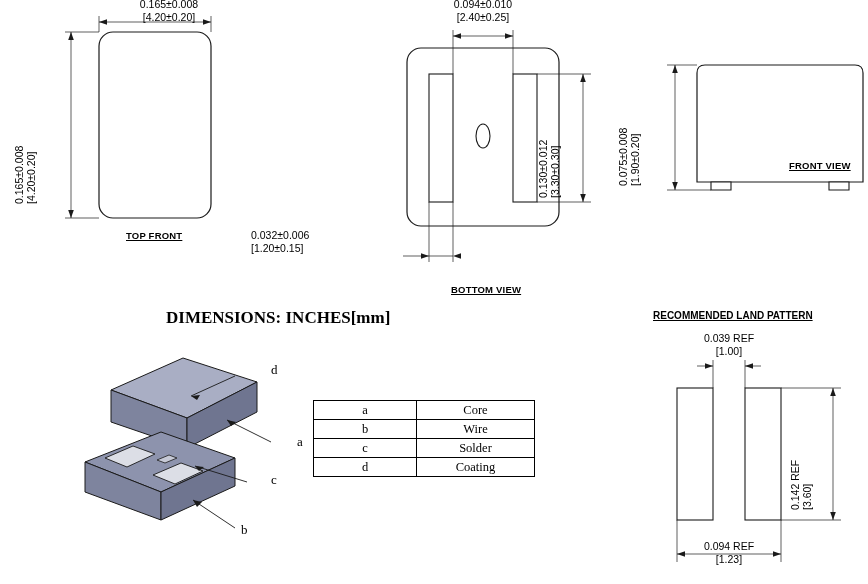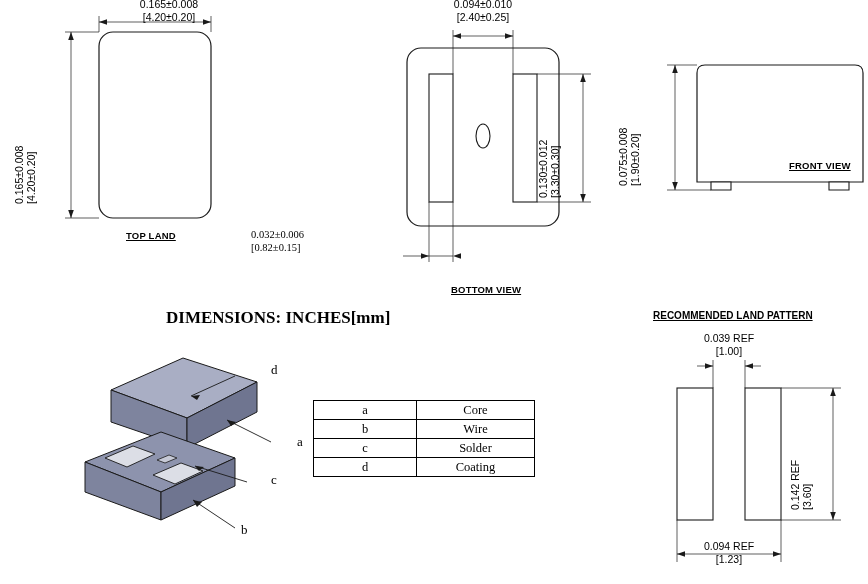--- a/index.html
+++ b/index.html
@@ -109,21 +109,21 @@
     <div class="abs dim-text stacked" style="left:74px; top:-2px; width:120px;">
       <div>0.165±0.008</div>
       <div>[4.20±0.20]</div>
     </div>
 
     <div class="abs" style="left:2px; top:34px; width:26px; height:184px;">
       <div class="dim-text rot-90" style="left:11px; top:170px; position:absolute;">0.165±0.008</div>
       <div class="dim-text rot-90" style="left:23px; top:170px; position:absolute;">[4.20±0.20]</div>
     </div>
 
-    <div class="abs view-label" style="left:91px; top:230px;">TOP LAND</div>
+    <div class="abs view-label" style="left:91px; top:230px;">TOP FRONT</div>
   </div>
 
   <div class="abs" style="left:290px; top:0px; width:310px; height:305px;">
     <svg width="310" height="305" viewBox="0 0 310 305">
 
       <rect x="82" y="48" width="152" height="178" rx="14" ry="14" fill="#ffffff" stroke="#1a1a1a" stroke-width="1.2"></rect>
 
       <rect x="104" y="74" width="24" height="128" fill="#ffffff" stroke="#1a1a1a" stroke-width="1.1"></rect>
 
       <rect x="188" y="74" width="24" height="128" fill="#ffffff" stroke="#1a1a1a" stroke-width="1.1"></rect>
@@ -153,23 +153,23 @@
     <div class="abs dim-text stacked" style="left:98px; top:-2px; width:120px;">
       <div>0.094±0.010</div>
       <div>[2.40±0.25]</div>
     </div>
 
     <div class="abs" style="left:236px; top:78px; width:28px; height:126px;">
       <div class="dim-text rot-90" style="left:11px; top:120px; position:absolute;">0.130±0.012</div>
       <div class="dim-text rot-90" style="left:23px; top:120px; position:absolute;">[3.30±0.30]</div>
     </div>
 
-    <div class="abs dim-text stacked" style="left:-74px; top:229px; width:150px; text-align:left;font-family:Liberation Serif, serif;">
+    <div class="abs dim-text stacked" style="left:-74px; top:229px; width:150px; text-align:left;">
       <div>0.032±0.006</div>
-      <div>[0.82±0.15]</div>
+      <div>[1.20±0.15]</div>
     </div>
 
     <div class="abs view-label" style="left:126px; top:284px;">BOTTOM VIEW</div>
   </div>
 
   <div class="abs section-title" style="left:131px; top:308px;">DIMENSIONS: INCHES[mm]</div>
 
   <div class="abs" style="left:620px; top:0px; width:248px; height:200px;">
     <svg width="248" height="200" viewBox="0 0 248 200">
 

